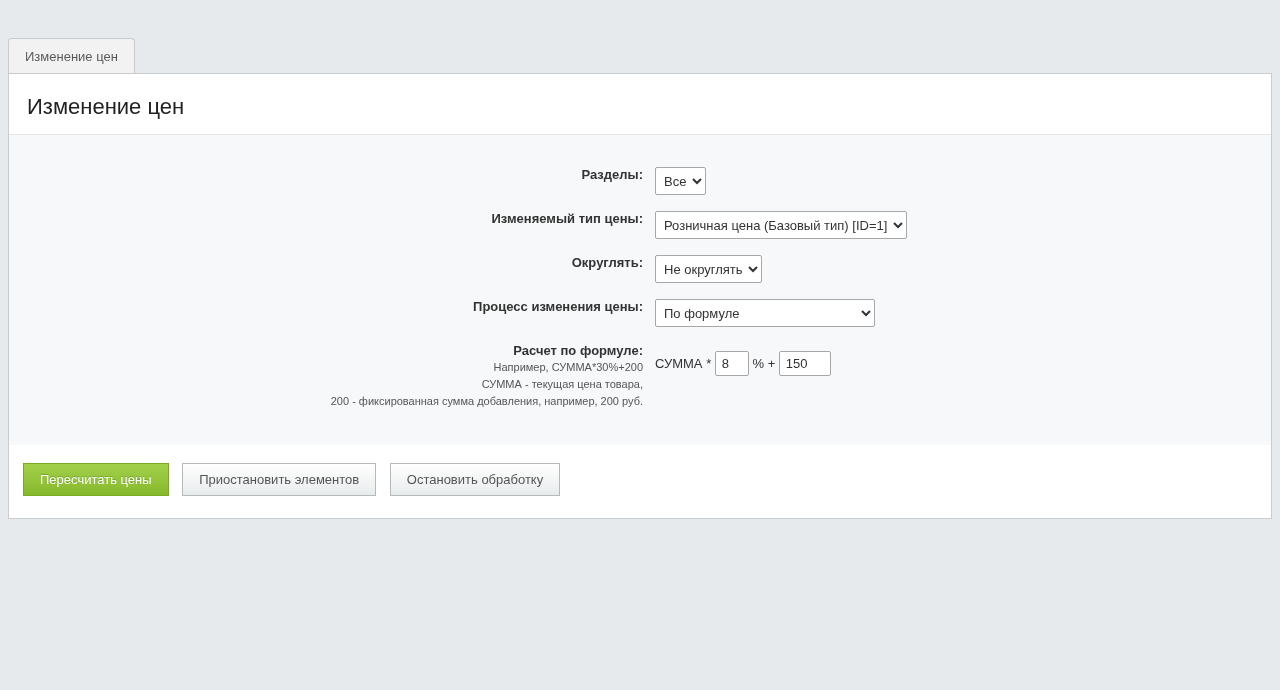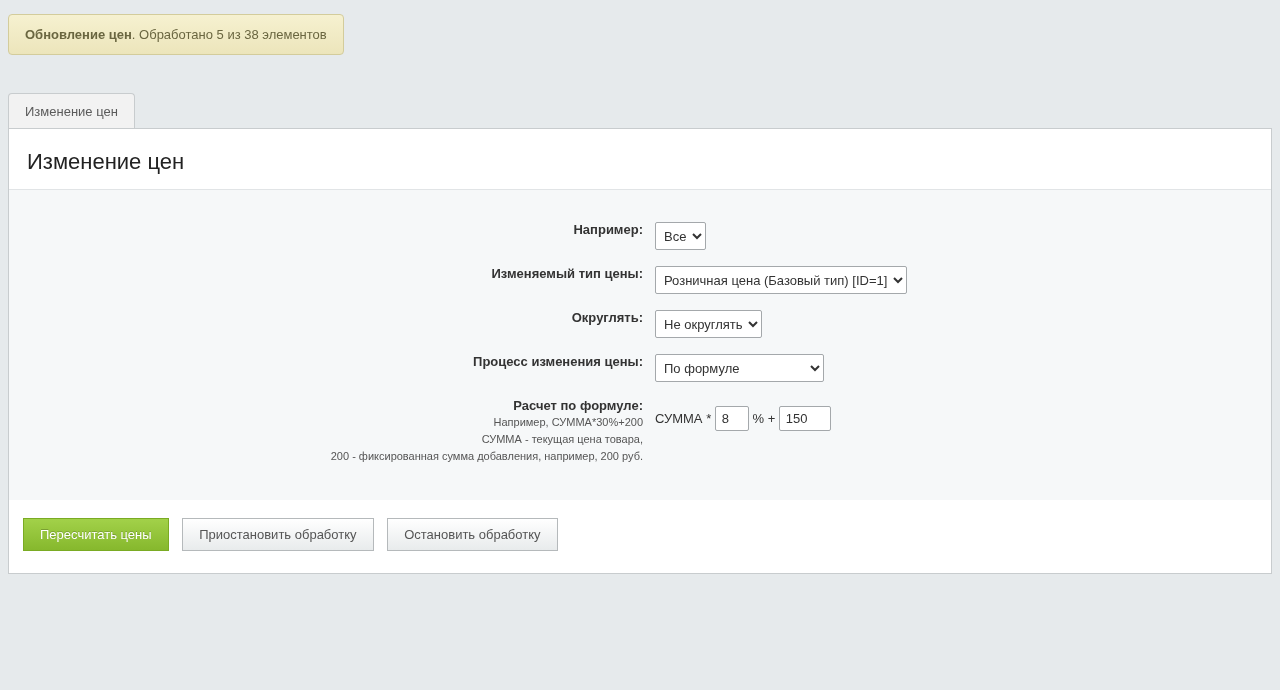--- a/index.html
+++ b/index.html
@@ -93,21 +93,21 @@
     font-size: 13px;
     padding: 4px 6px;
     border: 1px solid #a4a8ab;
     border-radius: 2px;
     background: #fff;
     color:#333;
   }
   select { padding: 3px 2px 3px 4px; height: 28px; }
   .w-narrow { width: 34px; text-align:left; }
   .w-small  { width: 52px; }
-  .w-mid    { width: 169px; }
+  .w-mid    { width: 220px; }
 
   .btn-row { margin: 18px 0 0 14px; }
   .btn {
     display: inline-block;
     padding: 8px 16px;
     font-size: 13px;
     border-radius: 0;
     cursor: pointer;
     margin-right: 10px;
     border: 1px solid #b5b9bb;
@@ -119,40 +119,37 @@
     border: 1px solid #7aab23;
     color: #fff;
     text-shadow: 0 -1px 0 rgba(0,0,0,.2);
   }
 </style>
 </head>
 <body>
 
 <div class="wrap">
 
-  <div class="notice">
-    <strong>Обновление цен</strong><span>. Обработано 5 из 38 элементов</span>
-  </div>
 
   <div class="tab-row">
     <div class="tab">
       <span>Изменение цен</span>
     </div>
   </div>
 
   <div class="panel">
     <h2>Изменение цен</h2>
 
     <div class="inner-area">
       <table class="form">
 
         <tbody>
 
         <tr>
-          <td class="lbl"><span>Например:</span></td>
+          <td class="lbl"><span>Разделы:</span></td>
           <td class="val">
             <select>
               <option>Все</option>
             </select>
           </td>
         </tr>
 
 
         <tr>
           <td class="lbl"><span>Изменяемый тип цены:</span></td>
@@ -197,21 +194,21 @@
         </tr>
       </tbody>
         </table>
     </div>
 
     <div class="btn-row">
       <button class="btn btn-primary">
         <span>Пересчитать цены</span>
       </button>
       <button class="btn">
-        <span>Приостановить обработку</span>
+        <span>Приостановить элементов</span>
       </button>
       <button class="btn">
         <span>Остановить обработку</span>
       </button>
     </div>
   </div>
 
 </div>
 
 </body></html>

